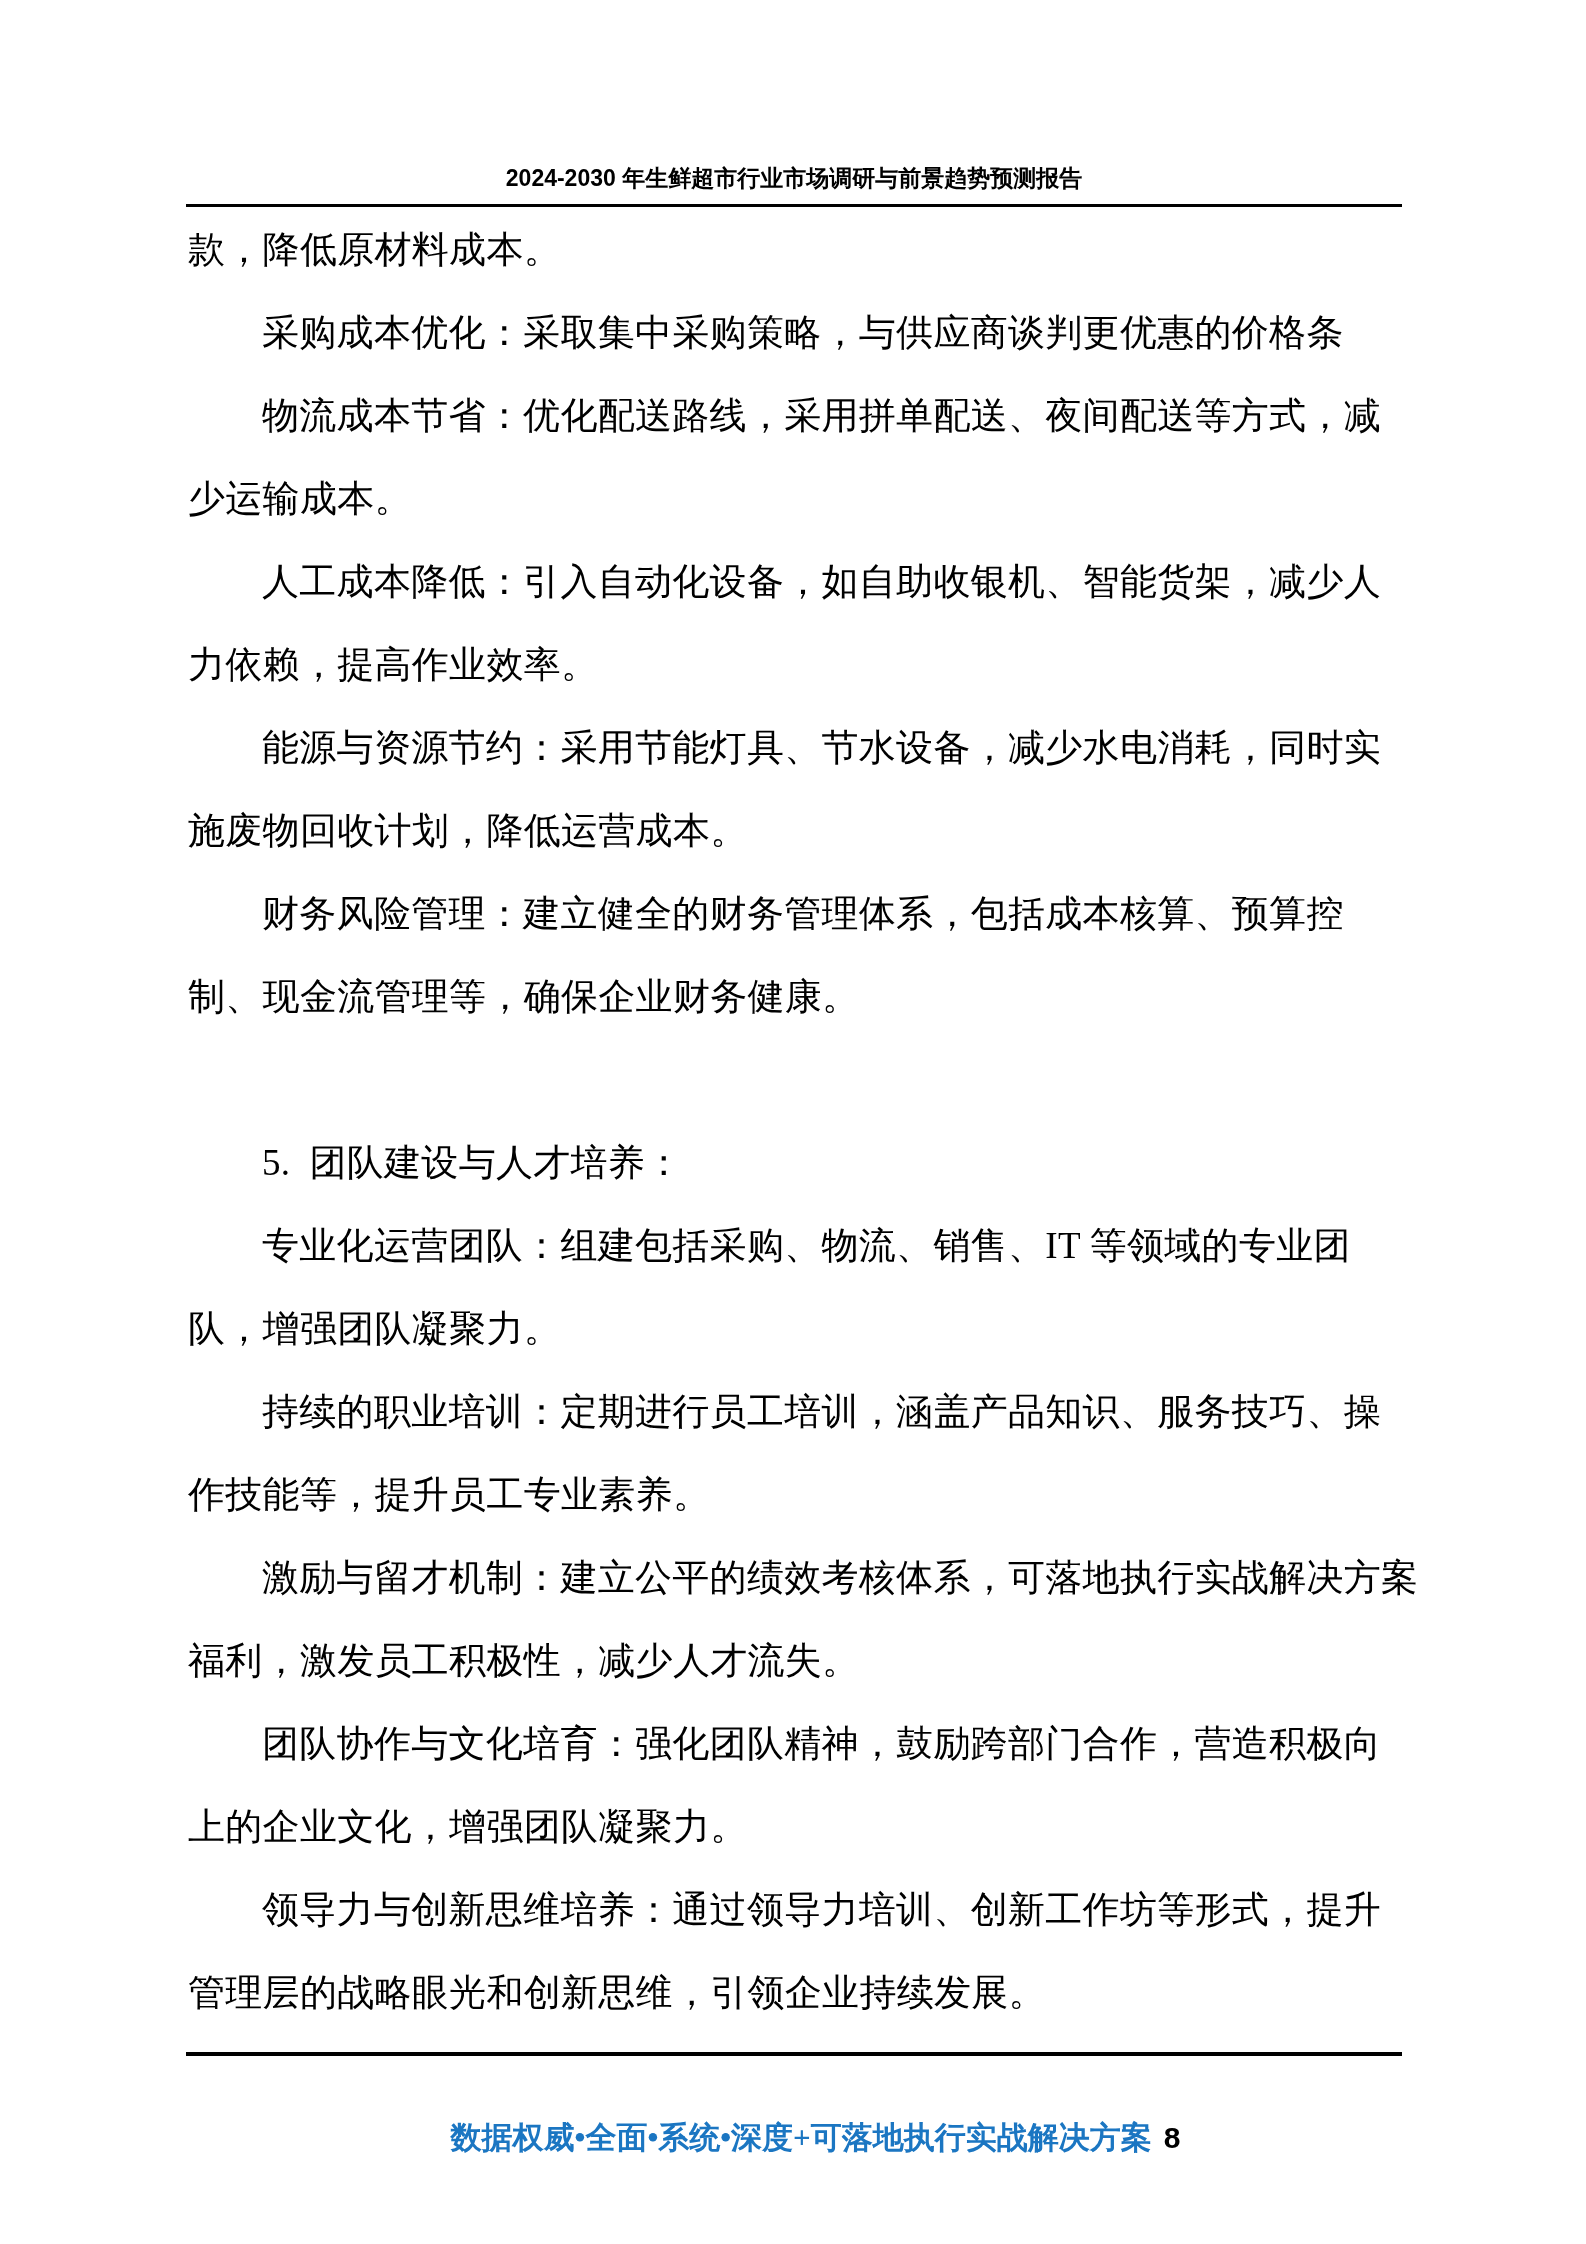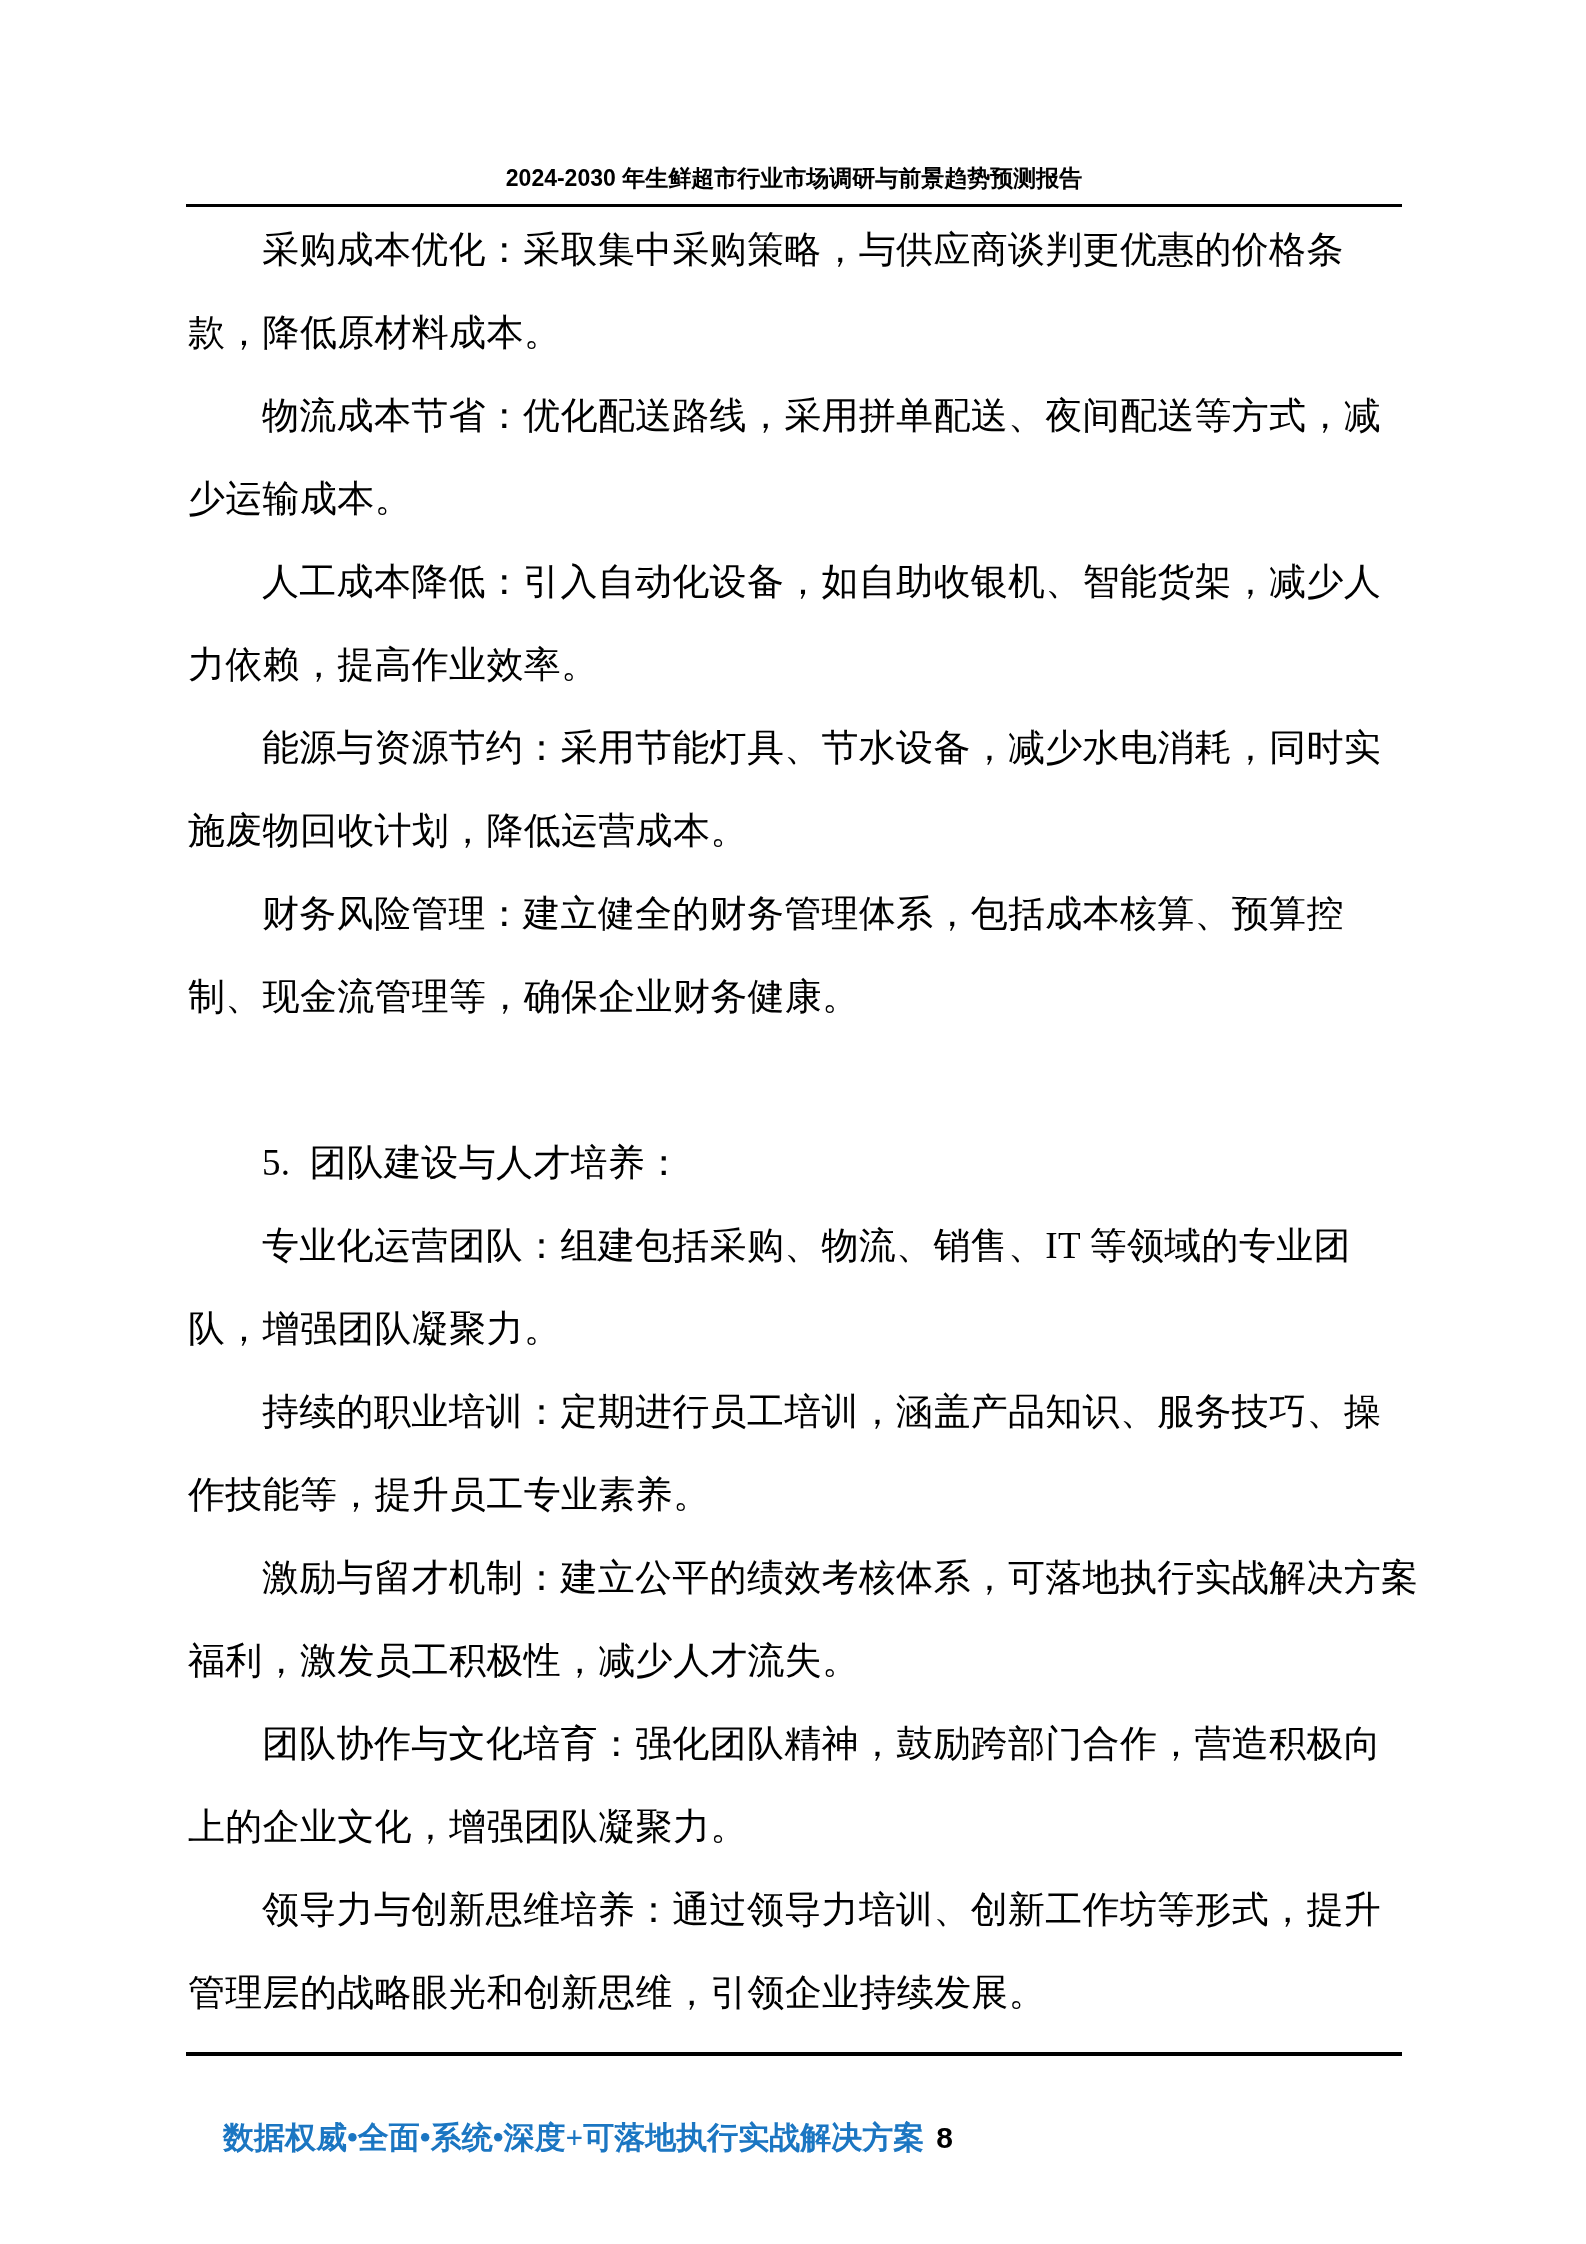--- a/index.html
+++ b/index.html
@@ -66,20 +66,21 @@
   }
   .footer {
     position: absolute;
     top: 2078px;
     left: 192px;
     width: 1216px;
     font-size: 31px;
     line-height: 40px;
     font-weight: 700;
     white-space: pre;
+    text-align: center;
   }
   .footer-slogan {
     font-family: "Liberation Serif", "DejaVu Serif", serif;
     font-weight: 700;
   }
   .footer-page-number {
     color: #000000;
     font-family: "Liberation Sans", "DejaVu Sans", sans-serif;
     font-weight: 700;
     font-size: 30px;
@@ -89,22 +90,22 @@
 </head>
 <body>
 
 <div class="page">
 
   <div class="header-title">2024-2030 年生鲜超市行业市场调研与前景趋势预测报告</div>
 
   <div class="header-rule"></div>
 
   <div class="body-lines">
+      <div class="line">款，降低原材料成本。</div>
       <div class="line indent">采购成本优化：采取集中采购策略，与供应商谈判更优惠的价格条</div>
-      <div class="line">款，降低原材料成本。</div>
       <div class="line indent">物流成本节省：优化配送路线，采用拼单配送、夜间配送等方式，减</div>
       <div class="line">少运输成本。</div>
       <div class="line indent">人工成本降低：引入自动化设备，如自助收银机、智能货架，减少人</div>
       <div class="line">力依赖，提高作业效率。</div>
       <div class="line indent">能源与资源节约：采用节能灯具、节水设备，减少水电消耗，同时实</div>
       <div class="line">施废物回收计划，降低运营成本。</div>
       <div class="line indent">财务风险管理：建立健全的财务管理体系，包括成本核算、预算控</div>
       <div class="line">制、现金流管理等，确保企业财务健康。</div>
       <div class="line"></div>
       <div class="line indent">5.  团队建设与人才培养：</div>

